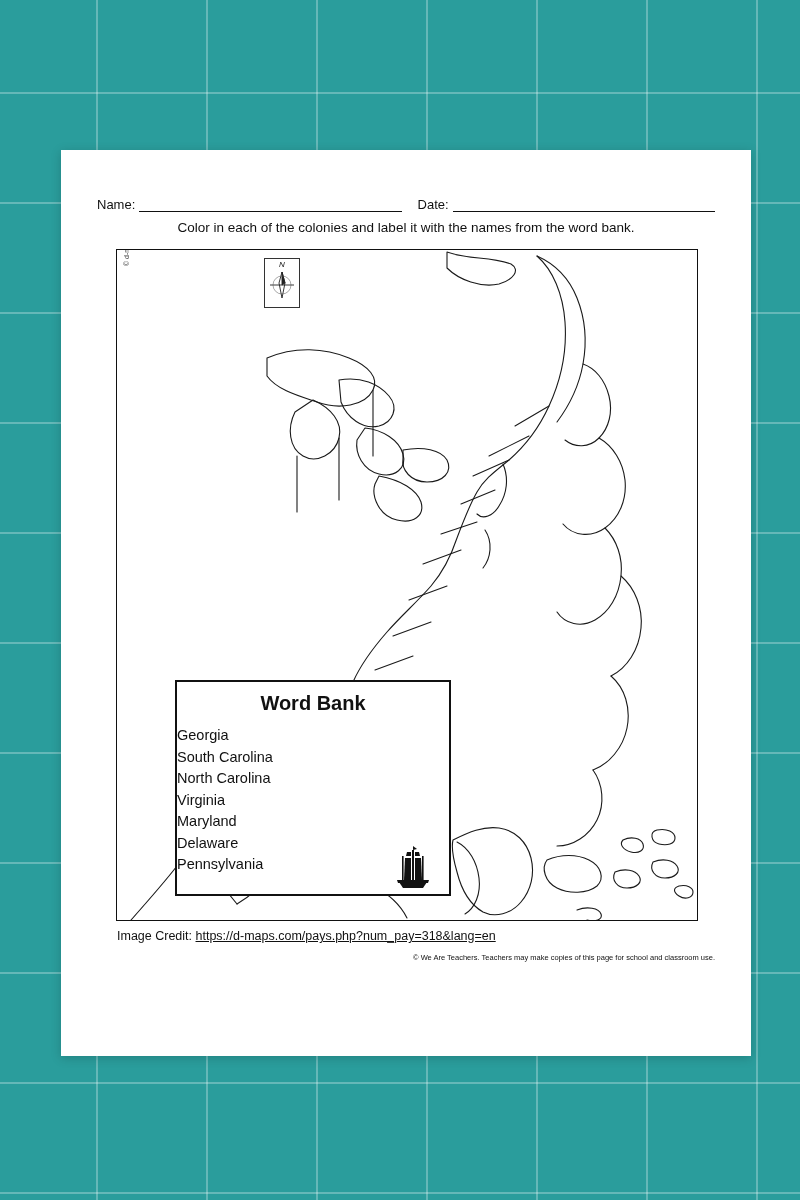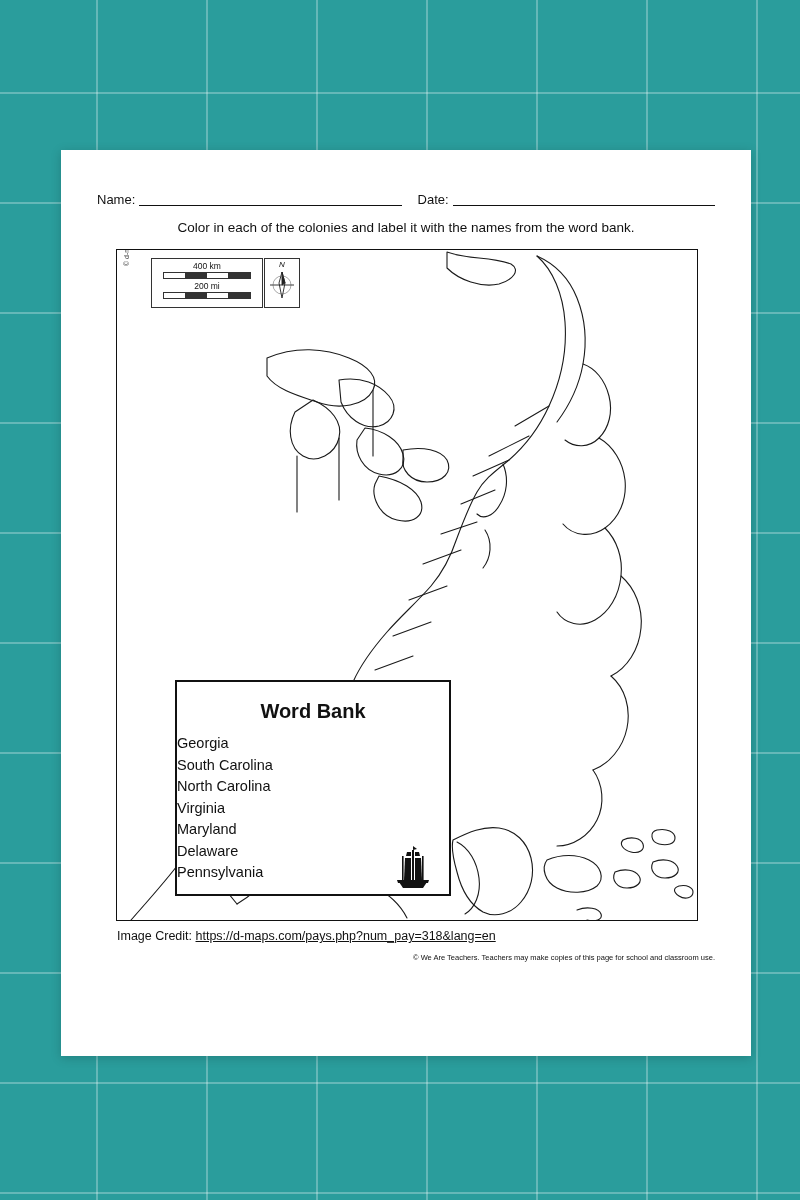--- a/index.html
+++ b/index.html
@@ -36,21 +36,21 @@
   }
   .sheet-inner {
     position: absolute;
     left: 36px;
     top: 42px;
     width: 618px;
   }
   
   .namedate {
     display: flex;
-    align-items: flex-start;
+    align-items: flex-end;
     font-size: 13px;
     color: #1a1a1a;
     height: 20px;
   }
   .nd-label {
     font-size: 13px;
     color: #111;
     white-space: nowrap;
     padding-right: 4px;
   }
@@ -135,21 +135,21 @@
     width: 272px;
     height: 212px;
     border: 2.5px solid #111;
     background: #fff;
   }
   .wb-title {
     text-align: center;
     font-weight: bold;
     font-size: 20px;
     color: #111;
-    margin-top: 18px;
+    margin-top: 10px;
   }
   .wb-cols {
     display: flex;
     margin-top: 10px;
   }
   .wb-col { width: 136px; }
   .wb-item {
     font-size: 14.5px;
     color: #111;
     line-height: 21.5px;
@@ -257,26 +257,20 @@
           <path d="M536 612 C546 608,556 610,560 616 C564 622,558 628,548 628 C538 628,532 620,536 612 Z"></path>
           <path d="M506 590 C514 586,524 588,526 594 C528 600,522 604,514 602 C506 600,502 594,506 590 Z"></path>
           <path d="M540 580 C550 578,558 582,558 588 C558 594,550 596,542 594 C534 592,532 582,540 580 Z"></path>
           <path d="M562 636 C570 634,576 638,576 642 C576 648,568 650,562 646 C556 642,556 638,562 636 Z"></path>
           <path d="M460 660 C470 656,482 658,484 664 C486 670,478 672,470 670"></path>
         </g>
       </svg>
 
       <div class="credit-vert">© d-maps.com</div>
 
-      <div class="scalebox">
-        <div class="scale-text">400 km</div>
-        <div class="scale-bar"></div>
-        <div class="scale-text">200 mi</div>
-        <div class="scale-bar"></div>
-      </div>
 
       <div class="compassbox">
         <div class="compass-n">N</div>
         <svg width="30" height="32" viewBox="0 0 30 32">
           <g stroke="#222" stroke-width="0.9" fill="none">
             <path d="M15 3 L18 14 L15 29 L12 14 Z" fill="#fff"></path>
             <path d="M15 3 L18 14 L15 16 Z" fill="#222"></path>
             <path d="M3 16 L27 16"></path>
             <path d="M15 16 m-9 0 a9 9 0 1 0 18 0 a9 9 0 1 0 -18 0" stroke="#555" stroke-width="0.5"></path>
           </g>

